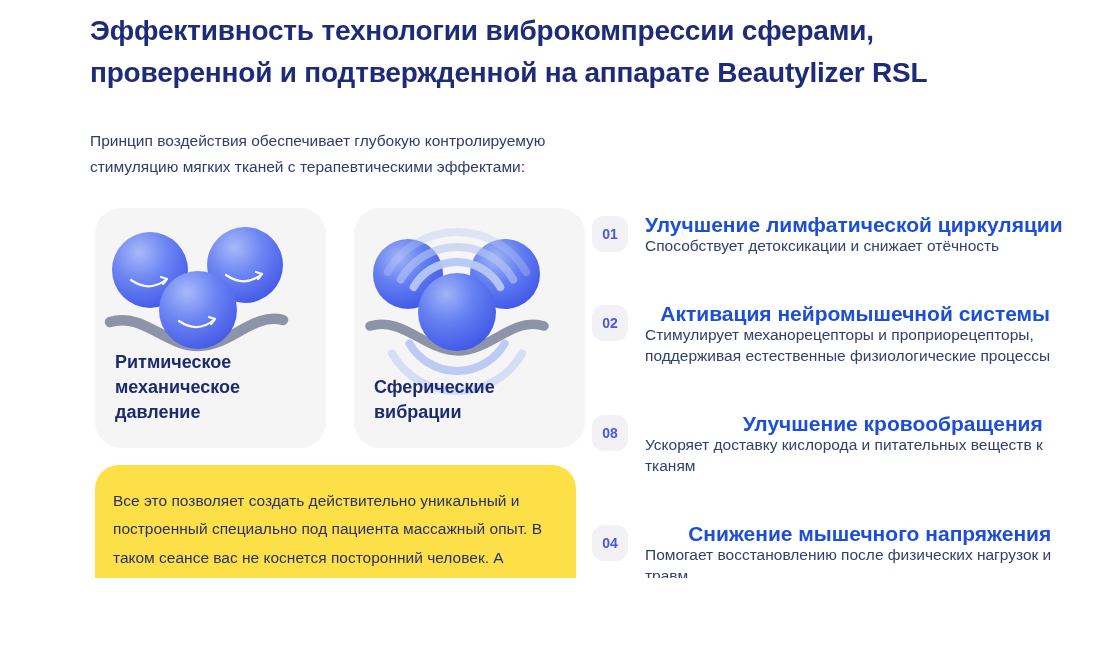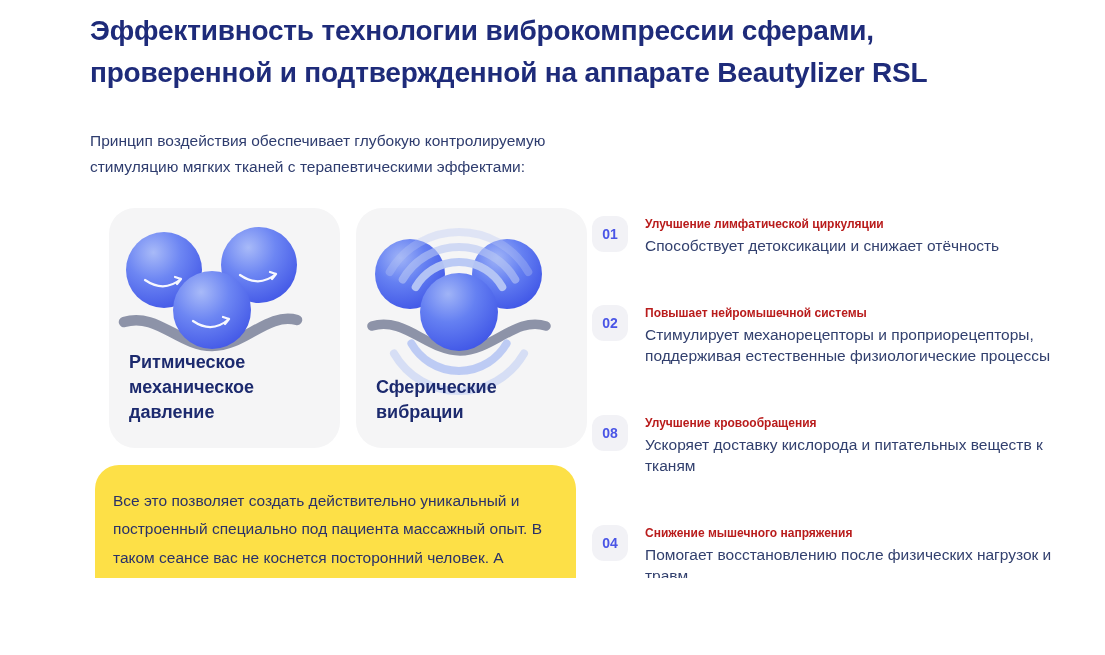--- a/index.html
+++ b/index.html
@@ -28,23 +28,23 @@
     position: absolute;
     left: 90px; top: 128px;
     width: 500px;
     font-size: 15.5px;
     line-height: 26px;
     color: #2e3c6e;
   }
 
   .cards {
     position: absolute;
-    left: 109px; top: 208px;
-    display: flex;
-    gap: 16px;
+    left: 95px; top: 208px;
+    display: flex;
+    gap: 28px;
   }
   .card {
     position: relative;
     width: 231px;
     height: 240px;
     background: #f5f5f6;
     border-radius: 26px;
   }
   .card svg {
     position: absolute;
@@ -95,24 +95,25 @@
     border-radius: 12px;
     display: flex;
     align-items: center;
     justify-content: center;
     font-size: 14px;
     font-weight: 700;
     color: #4a55e6;
   }
   .benefit-text { padding-top: 0; }
   .benefit-title {
-    font-size: 12px;
+    font-size: 21px;
     font-weight: 700;
     line-height: 21px;
-    color: #b91c1c;
+    color: #1d4ed8;
+    text-align: right;
   }
   .benefit-desc {
     font-size: 15.5px;
     line-height: 21px;
     color: #32406e;
   }
 </style>
 </head>
 <body>
 
@@ -193,21 +194,21 @@
       <div class="benefit-badge">01</div>
       <div class="benefit-text">
         <div class="benefit-title">Улучшение лимфатической циркуляции</div>
         <div class="benefit-desc pre">Способствует детоксикации и снижает отёчность</div>
       </div>
     </div>
 
     <div class="benefit">
       <div class="benefit-badge">02</div>
       <div class="benefit-text">
-        <div class="benefit-title">Повышает нейромышечной системы</div>
+        <div class="benefit-title">Активация нейромышечной системы</div>
         <div class="benefit-desc pre">Стимулирует механорецепторы и проприорецепторы,
 поддерживая естественные физиологические процессы</div>
       </div>
     </div>
 
     <div class="benefit">
       <div class="benefit-badge">08</div>
       <div class="benefit-text">
         <div class="benefit-title">Улучшение кровообращения</div>
         <div class="benefit-desc pre">Ускоряет доставку кислорода и питательных веществ к

